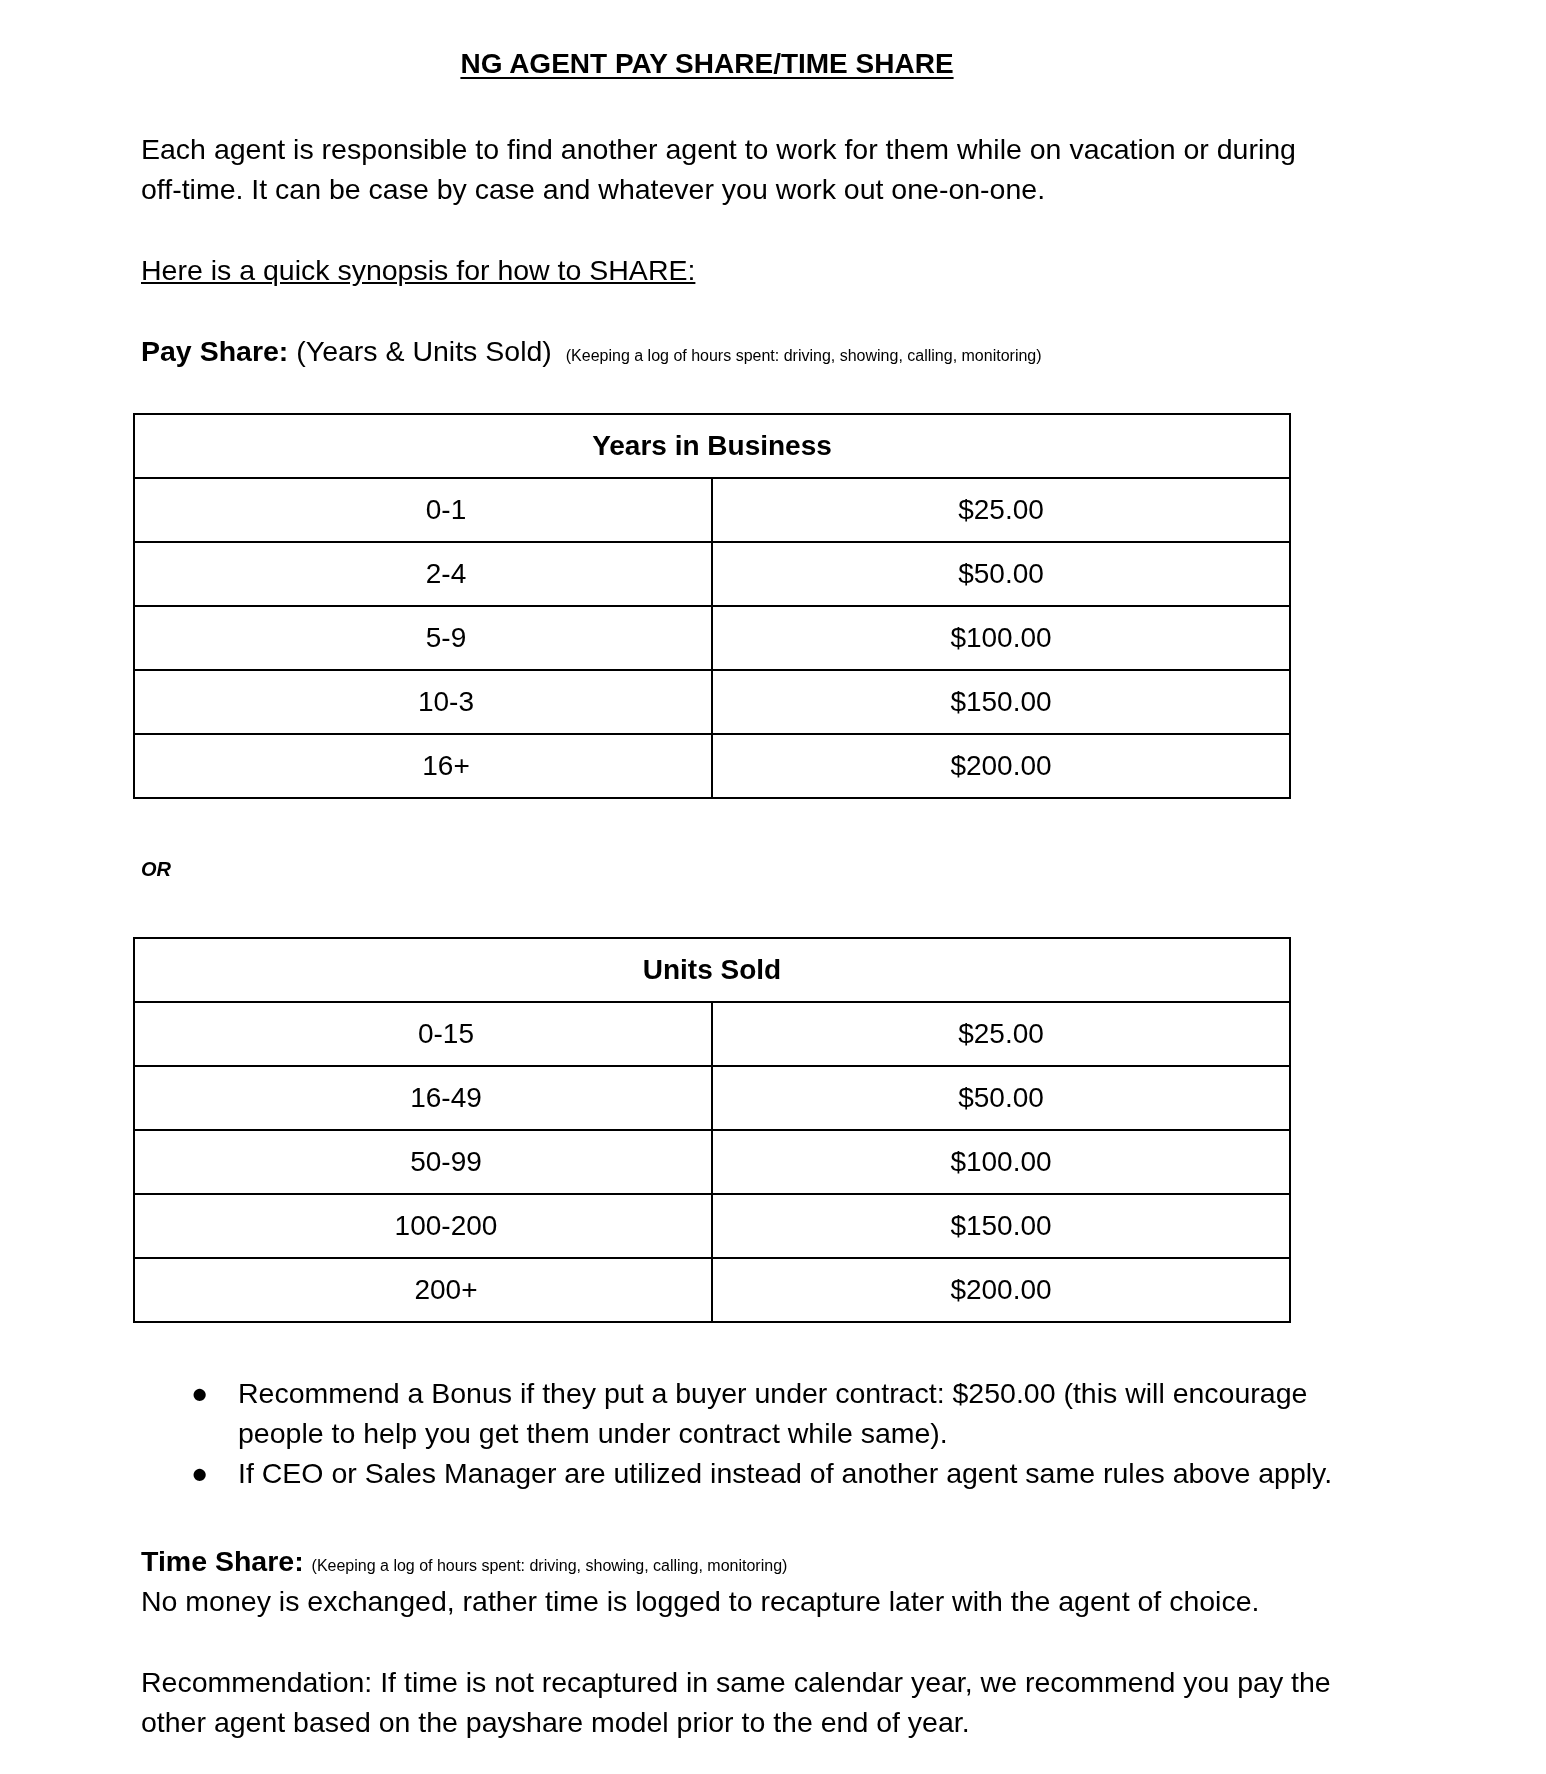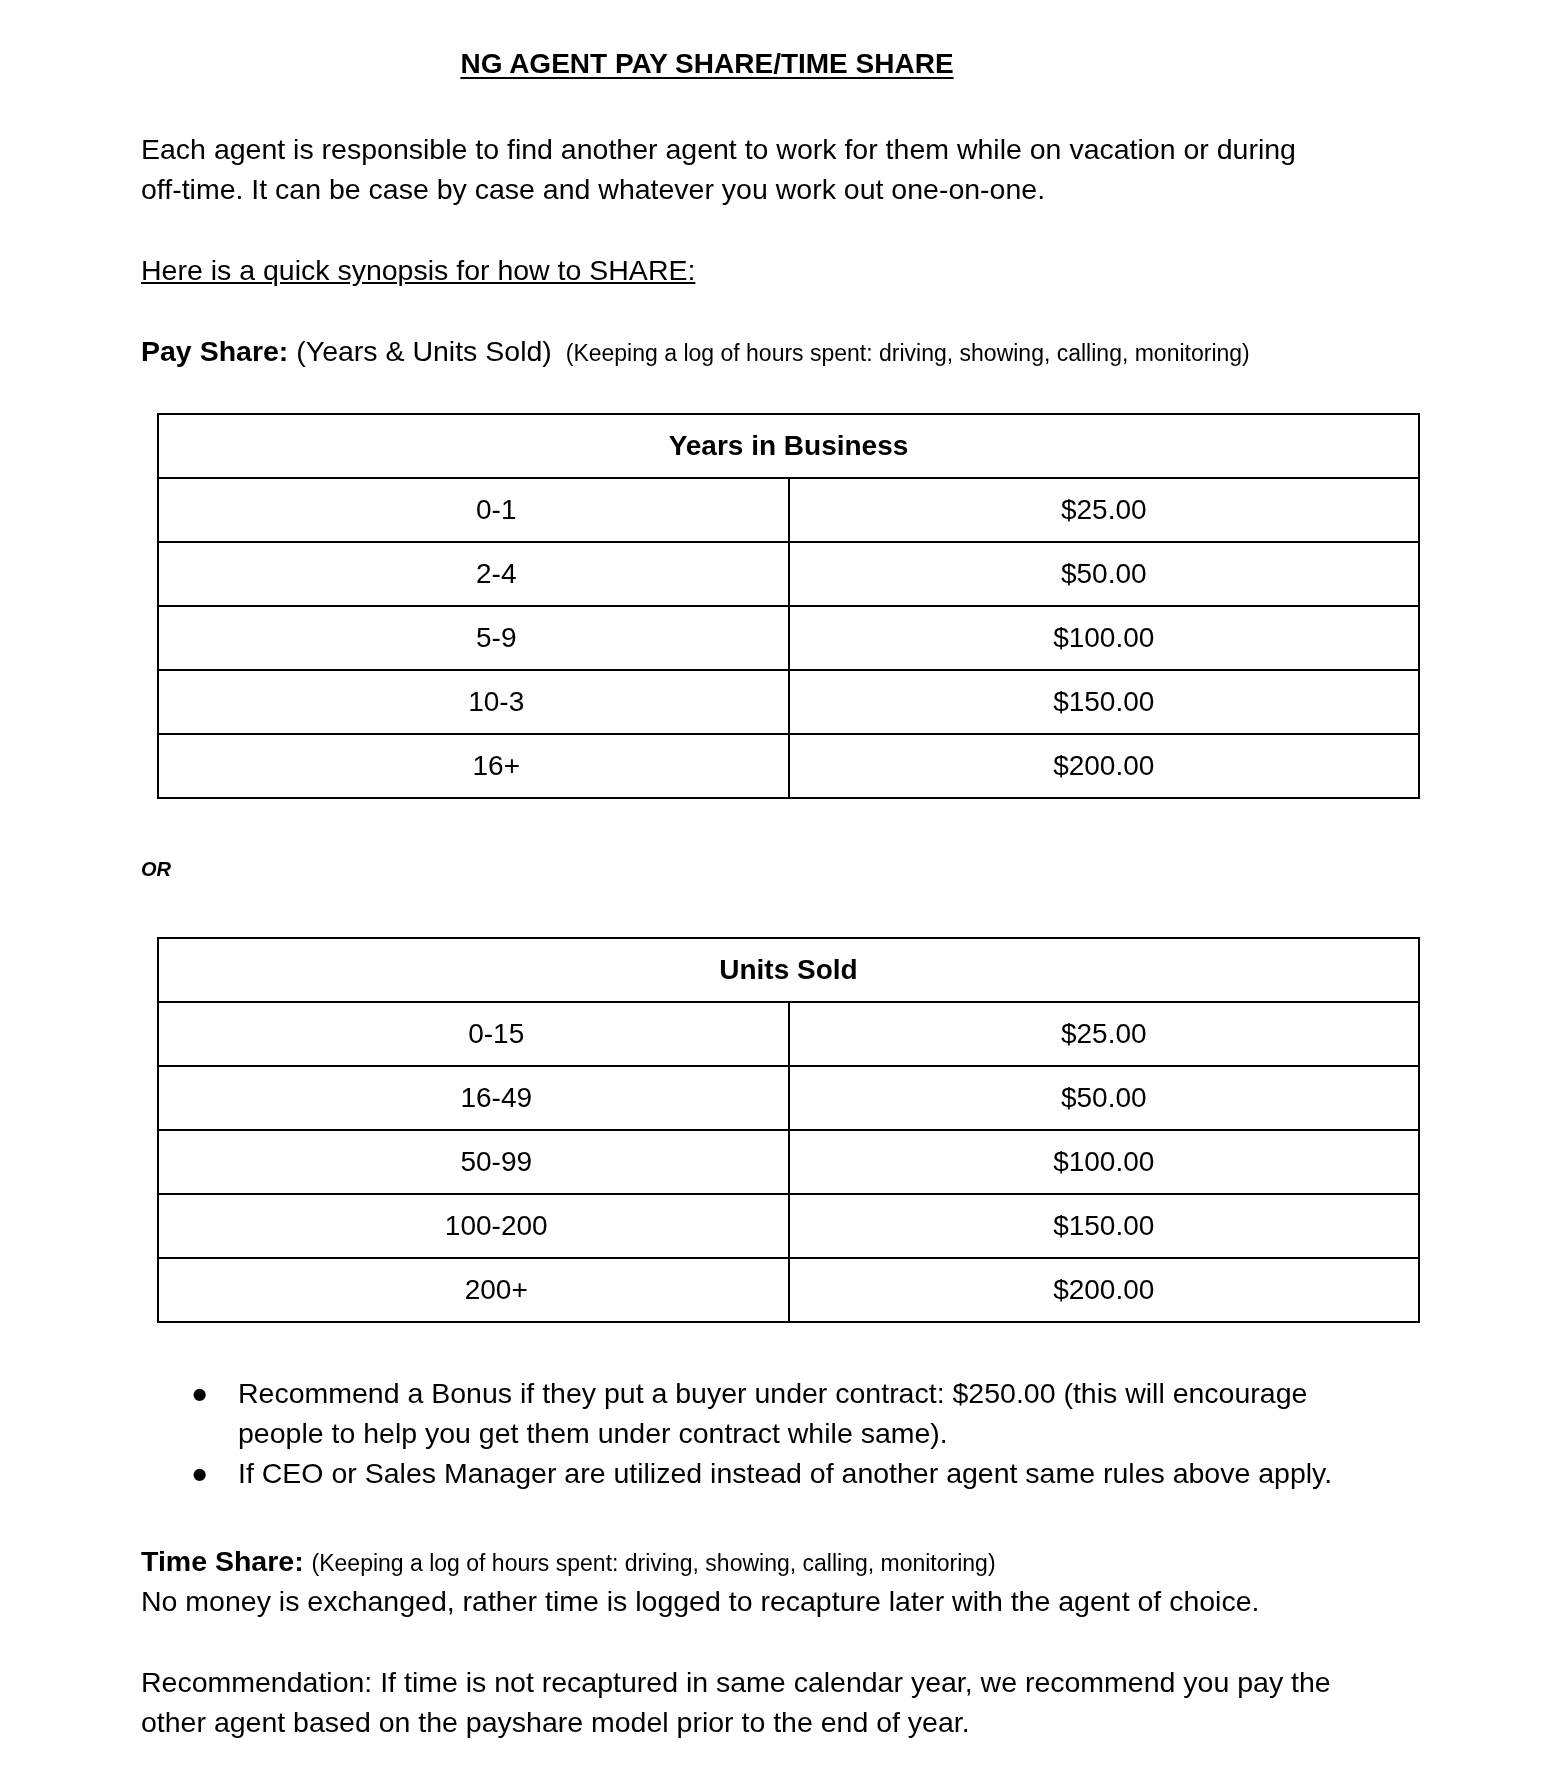--- a/index.html
+++ b/index.html
@@ -2,23 +2,23 @@
 <html><head>
 <meta charset="utf-8">
 <style>
   html, body { margin: 0; padding: 0; background: #ffffff; }
   body { width: 1546px; height: 1774px; position: relative; overflow: hidden;
          font-family: "Liberation Sans", sans-serif; color: #000; }
   .abs { position: absolute; white-space: nowrap; }
   .title { left: 0; width: 1414px; top: 48px; text-align: center; font-size: 28px; font-weight: bold; }
   .title span { text-decoration: underline; text-decoration-thickness: 2px; text-underline-offset: 4px; }
   .p { left: 141px; font-size: 28.5px; line-height: 40px; }
-  .small { font-size: 23px; }
+  .small { font-size: 16px; }
   .b { font-weight: bold; }
-  table.grid { position: absolute; left: 157px; width: 1263px; border-collapse: collapse; }
+  table.grid { position: absolute; left: 133px; width: 1158px; border-collapse: collapse; }
   table.grid td { border: 2px solid #000; height: 62px; text-align: center; font-size: 28px; padding: 0; }
   table.grid td.hdr { font-weight: bold; }
   table.grid td.c1 { width: 50%; padding-left: 46px; }
   .or { left: 141px; font-size: 20px; font-weight: bold; font-style: italic; }
   ul.bul { position: absolute; left: 141px; top: 1373px; width: 1300px; margin: 0; padding: 0; list-style: none; font-size: 28.5px; line-height: 40px; }
   ul.bul li { position: relative; padding-left: 97px; }
   ul.bul li .dot { position: absolute; left: 50px; top: 0; }
 </style>
 </head>
 <body>

